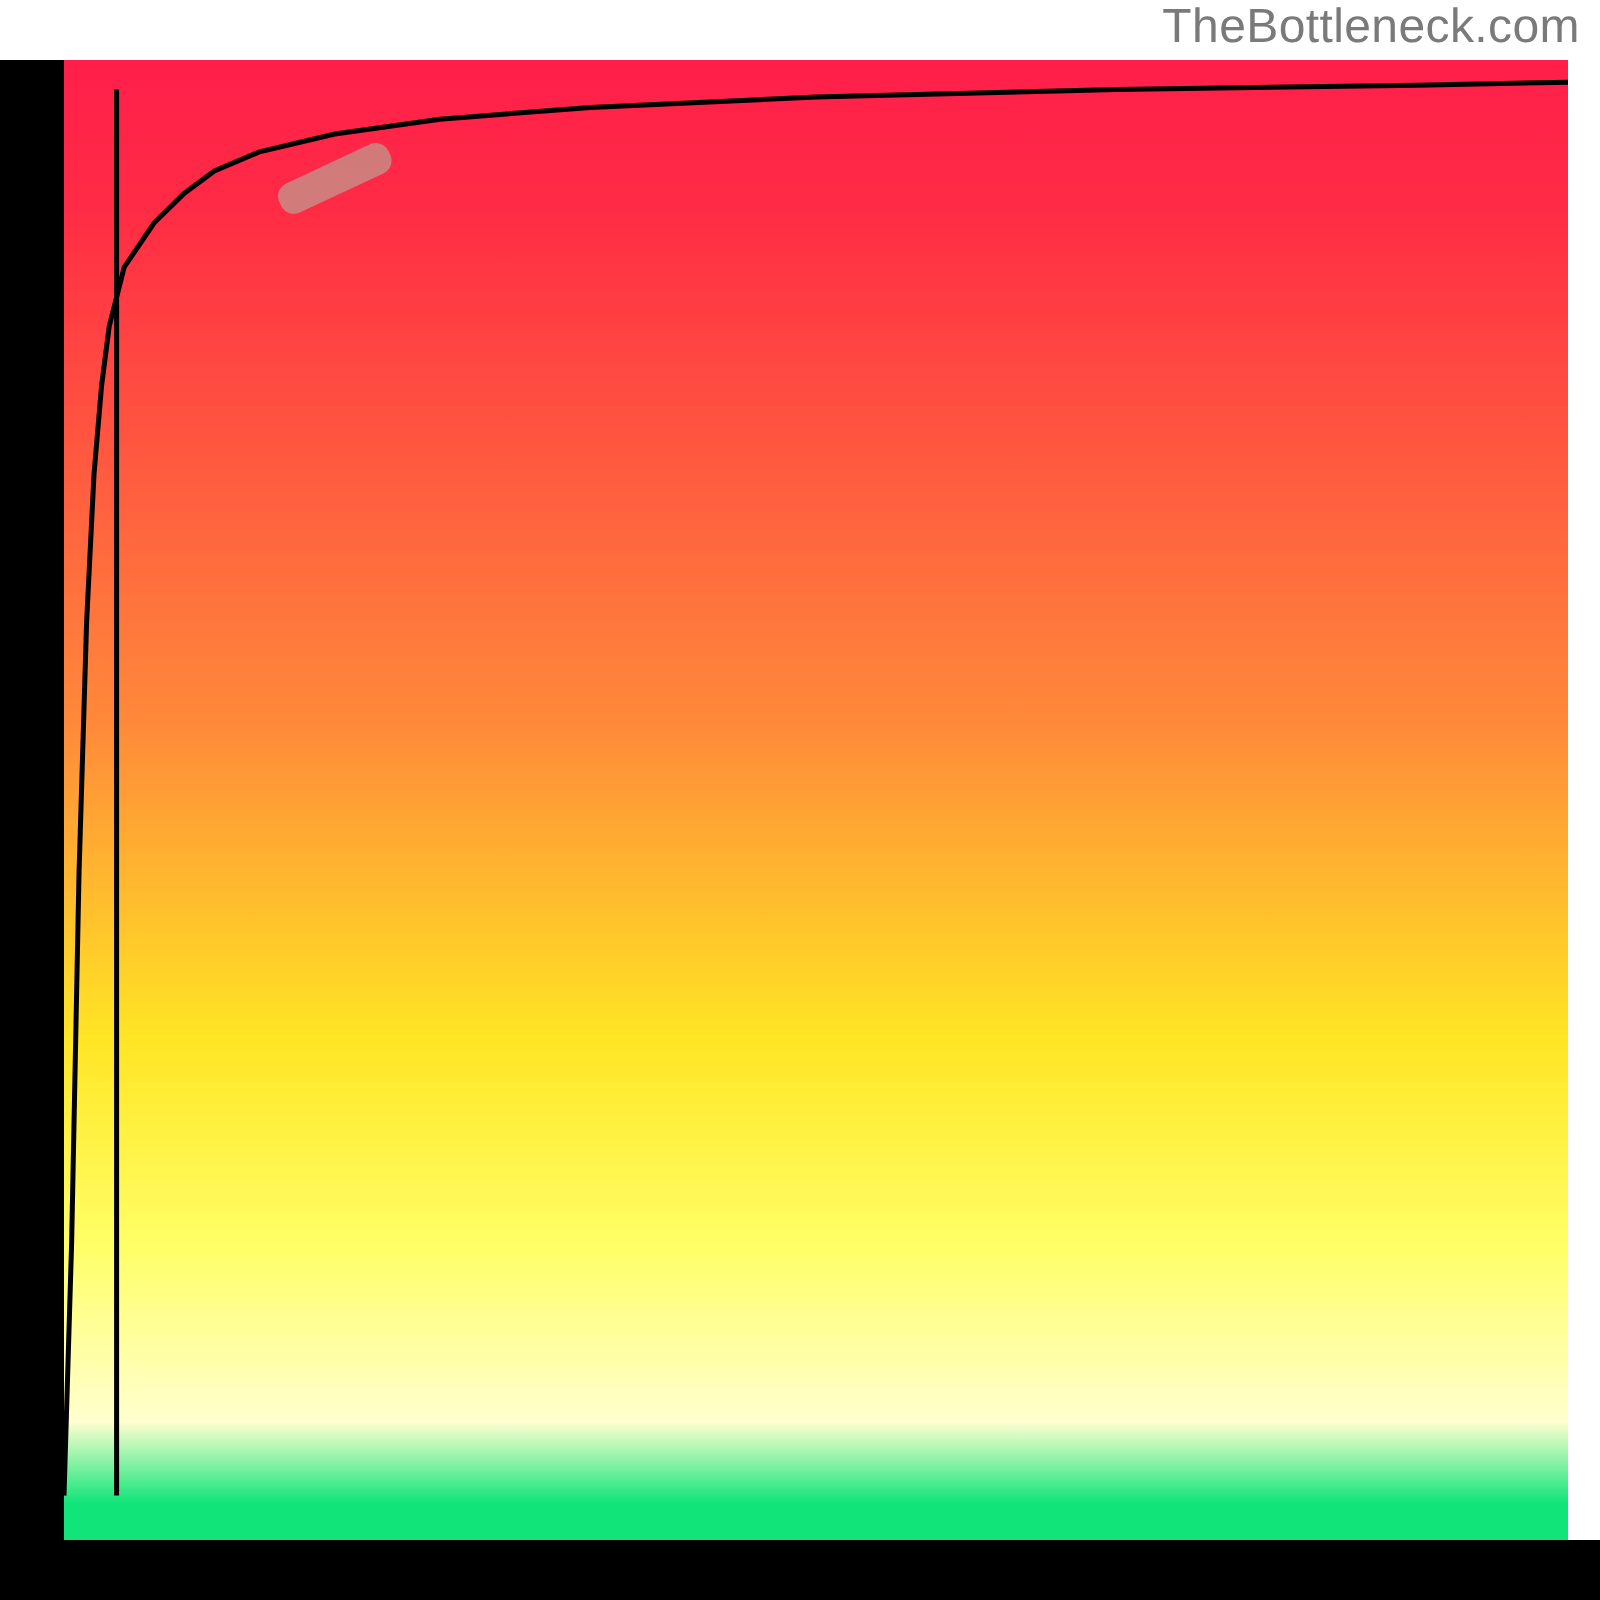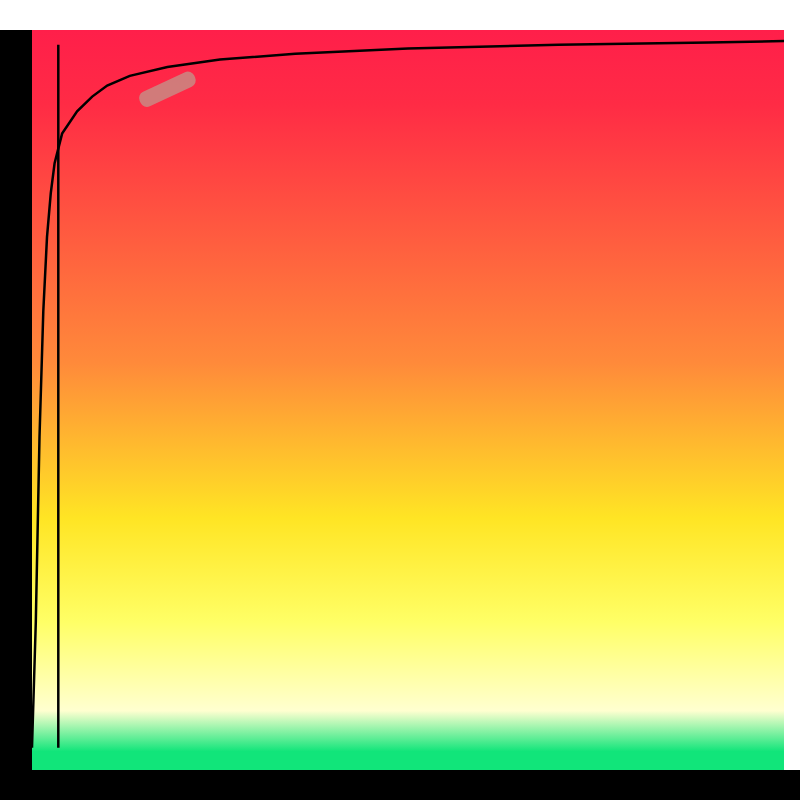--- a/index.html
+++ b/index.html
@@ -73,20 +73,21 @@
     width: 800px;
     height: 30px;
     background: #000;
   }
 </style>
 </head>
 <body>
 
 <div class="stage">
 
+  <div class="watermark">TheBottleneck.com</div>
 
   <div class="plot-area">
     <div class="gradient-fill" id="gradient-fill" style="--c-top: #ff1f4a; --c-red: #ff2b45; --c-orange: #ff8a3a; --c-yellow: #ffe524; --c-paleyellow: #ffff66; --c-nearwhite: #ffffd0; --c-green: #11e57a;"></div>
 
     <svg class="curve-svg" viewBox="0 0 752 740" preserveAspectRatio="none">
       <path id="spike-path" fill="none" stroke-width="2.5" d="M26.3 717.8 L26.3 14.8" stroke="#000000"></path>
       <path id="curve-path" fill="none" stroke-width="2.5" d="M0.0 717.8 L3.8 592.0 L7.5 407.0 L11.3 281.2 L15.0 207.2 L18.8 162.8 L22.6 133.2 L30.1 103.6 L45.1 81.4 L60.2 66.6 L75.2 55.5 L97.8 45.9 L135.4 37.0 L188.0 29.6 L263.2 23.7 L376.0 18.5 L526.4 14.8 L676.8 12.6 L752.0 11.1" stroke="#000000"></path>
       <rect id="marker-rect" rx="7" ry="7" x="105.3" y="51.2" width="60.2" height="16.0" fill="#c98a84" opacity="0.85" transform="rotate(-25 135.4 59.2)"></rect>
     </svg>
   </div>

